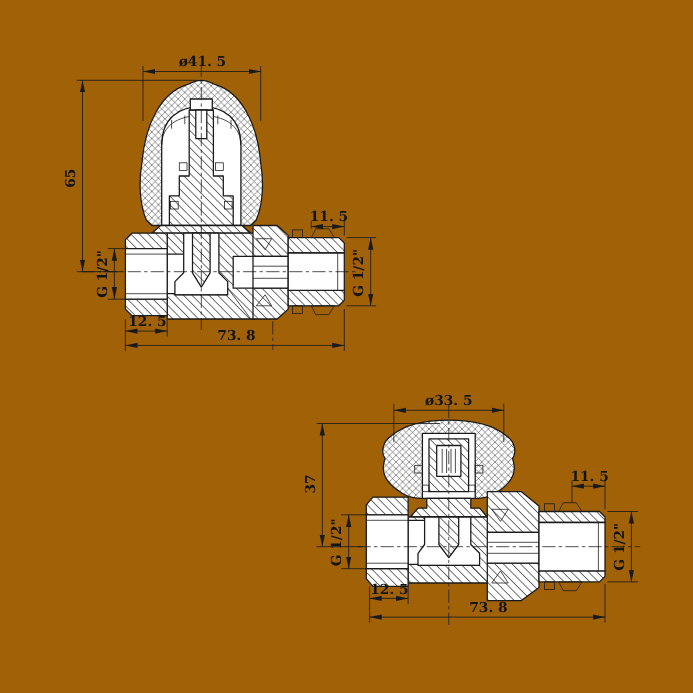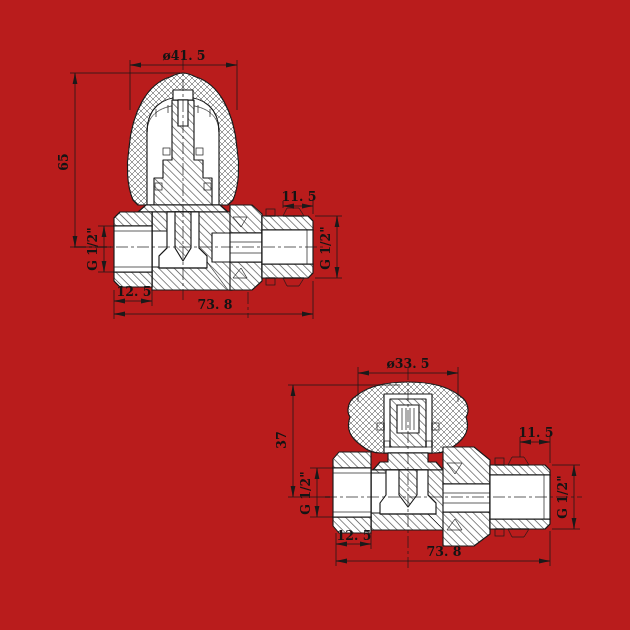--- a/index.html
+++ b/index.html
@@ -1,16 +1,16 @@
 <!DOCTYPE html>
 <html><head>
 <meta charset="utf-8">
 <style>
   html,body { margin:0; padding:0; background:#ffffff; }
-  .canvas { position:relative; width:630px; height:630px; background:#b91c1c; overflow:hidden; }
+  .canvas { position:relative; width:630px; height:630px; background:#a16207; overflow:hidden; }
   svg { position:absolute; left:0; top:0; }
   .o  { stroke:#1a1a1a; stroke-width:1.15; stroke-linejoin:round; }
   .t  { stroke:#1a1a1a; stroke-width:0.7;  fill:none; }
   .d  { stroke:#1a1a1a; stroke-width:0.75; fill:none; }
   .c  { stroke:#1a1a1a; stroke-width:0.7;  fill:none; stroke-dasharray:12 3 3 3; }
   .dt { font-family:"DejaVu Serif", serif; font-size:12.5px; font-weight:bold; fill:#141414; }
 </style>
 </head>
 <body>
 

